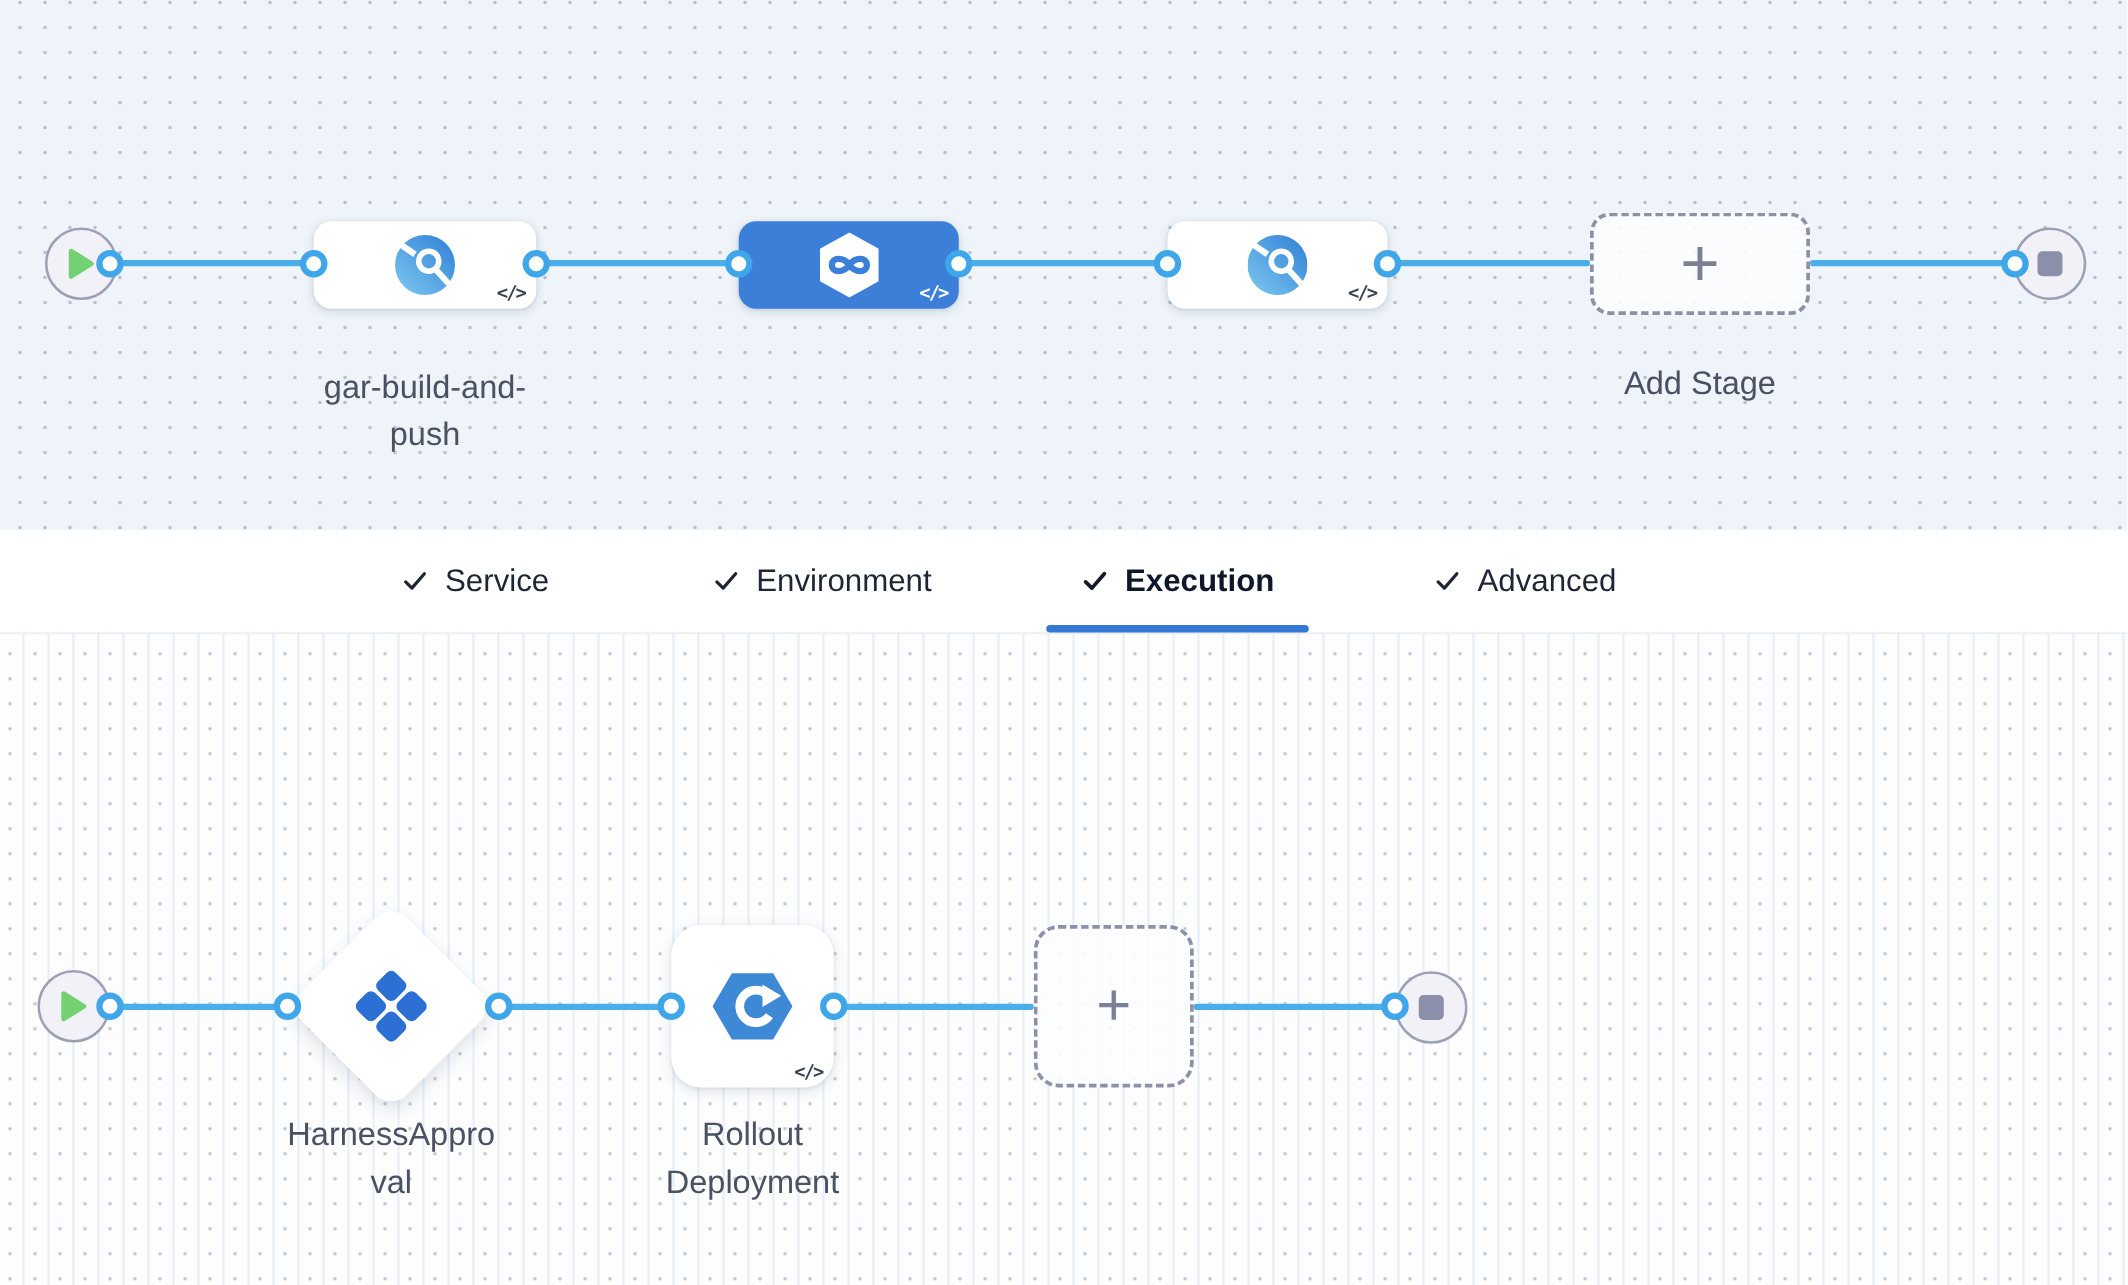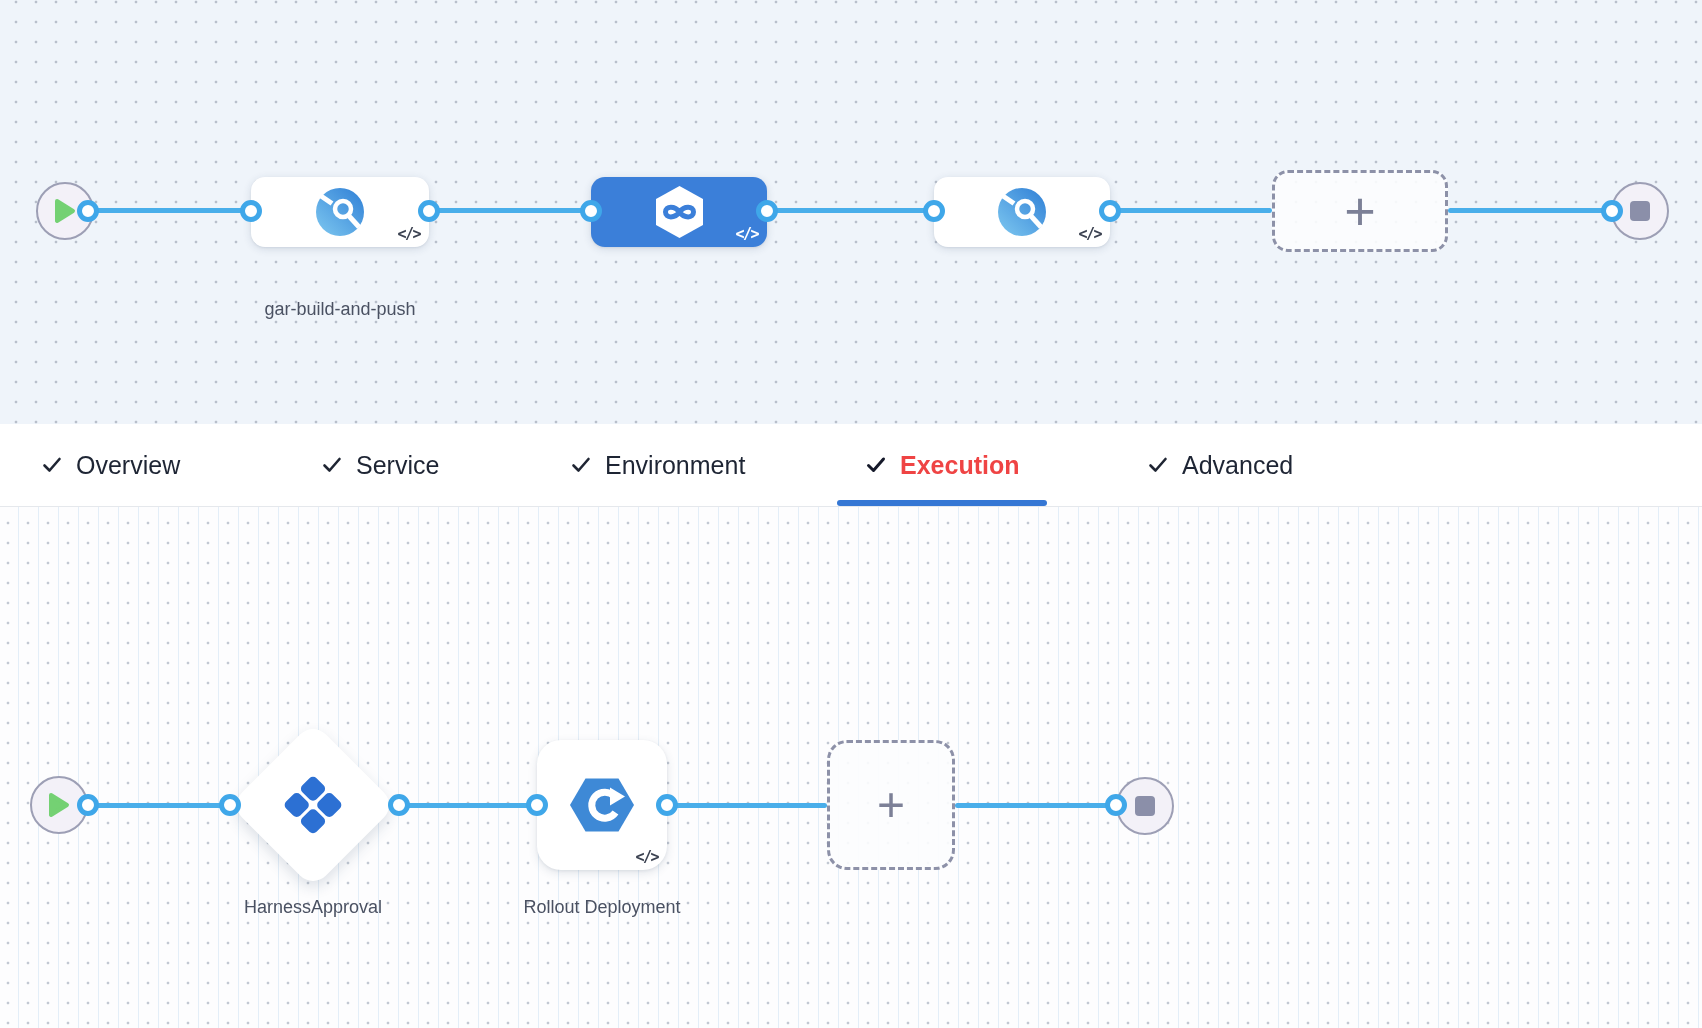--- a/index.html
+++ b/index.html
@@ -46,30 +46,30 @@
 
   .step-card{position:absolute;top:740px;width:130px;height:130px;border-radius:24px;background:#fff;
     box-shadow:0 3px 10px rgba(35,58,95,.13),0 1px 3px rgba(35,58,95,.08);z-index:2;
     display:flex;align-items:center;justify-content:center;cursor:pointer;}
   .diamond{position:absolute;left:254px;top:746px;width:118px;height:118px;border-radius:18px;
     background:#fff;transform:rotate(45deg);z-index:2;cursor:pointer;
     box-shadow:4px 4px 14px rgba(35,58,95,.15);}
   .diamond-icon{position:absolute;left:284px;top:776px;z-index:2;pointer-events:none;}
 
   
-  .node-label{position:absolute;text-align:center;font-size:18px;line-height:38px;
+  .node-label{position:absolute;text-align:center;font-size:26px;line-height:38px;
     color:#4a5162;z-index:2;}
   .wrap-any{overflow-wrap:anywhere;word-break:break-word;}
 
   
   .tabbar{position:absolute;left:0;top:424px;width:1702px;height:83px;background:#fff;
     border-bottom:1px solid #e5e8ec;box-sizing:border-box;z-index:5;}
   .tab{position:absolute;top:0;height:100%;display:inline-flex;align-items:center;
     gap:13px;padding:0 20px;font-size:25px;color:#1e2534;cursor:pointer;}
-  .tab.active{font-weight:700;padding:0 28px;color:#ef4444;}
+  .tab.active{font-weight:700;padding:0 28px;color:#0f172a;}
   .tab .underline{display:none;}
   .tab.active .underline{display:block;position:absolute;left:0;right:0;bottom:0;height:6px;
     background:#3577d4;border-radius:3px;}
   .check-icon{flex:0 0 auto;display:flex;}
 </style>
 </head>
 <body>
 
 <div id="app">
 
@@ -136,31 +136,23 @@
 
   <div class="dashed-btn" style="left:1272px;top:170px;width:176px;height:82px">
     <span class="plus-glyph">+</span>
   </div>
 
   <div class="term-node" style="left:1611px;top:182px">
     <div class="stop-square"></div>
   </div>
 
   <div class="node-label" style="left:245px;top:290px;width:190px">gar-build-and-push</div>
+  <div class="node-label" style="left:1265px;top:287px;width:190px">Add Stage</div>
 
   <div class="tabbar">
-    <div class="tab" style="left:21px">
-      <span class="check-icon">
-        <svg width="22" height="22" viewBox="0 0 22 22">
-            <path d="M3.5 11.5 L8.5 16.5 L18.5 5" fill="none" stroke="#1f2533" stroke-width="2.6" stroke-linecap="round" stroke-linejoin="round"></path>
-          </svg>
-      </span>
-      <span>Overview</span>
-
-    </div>
     <div class="tab" style="left:301px">
       <span class="check-icon">
         <svg width="22" height="22" viewBox="0 0 22 22">
             <path d="M3.5 11.5 L8.5 16.5 L18.5 5" fill="none" stroke="#1f2533" stroke-width="2.6" stroke-linecap="round" stroke-linejoin="round"></path>
           </svg>
       </span>
       <span>Service</span>
 
     </div>
     <div class="tab" style="left:550px">

